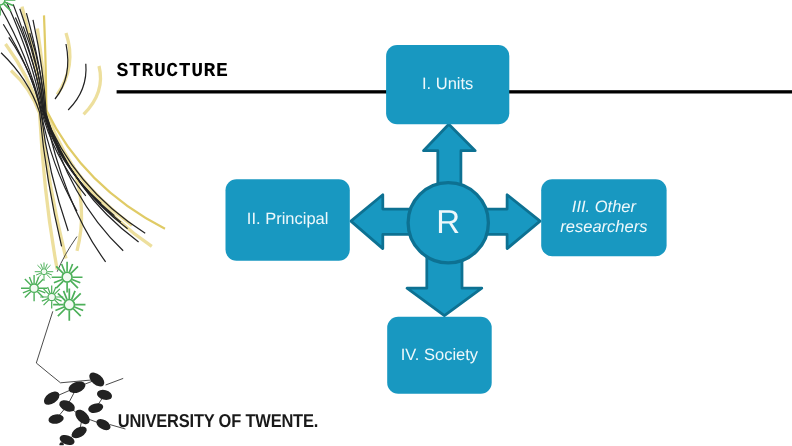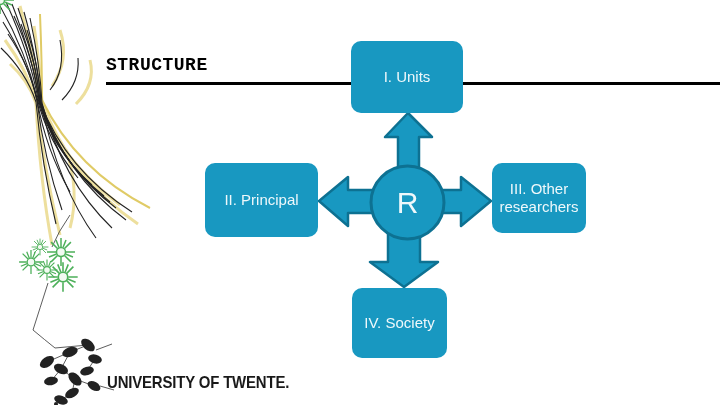--- a/index.html
+++ b/index.html
@@ -46,21 +46,21 @@
     background:var(--accent-teal);
     border-radius:10px;
     color:var(--text-on-accent);
     display:flex;align-items:center;justify-content:center;
     text-align:center;
     font-size:15px;line-height:18px;
     padding:4px 8px;
   }
   .node-top{left:351px;top:41px;width:112px;height:72px;}
   .node-left{left:205px;top:163px;width:113px;height:74px;}
-  .node-right{left:492px;top:163px;width:94px;height:70px;}
+  .node-right{left:492px;top:163px;width:114px;height:70px;font-style:italic;}
   .node-bottom{left:352px;top:288px;width:95px;height:70px;}
   .hub-label{
     position:absolute;left:370px;top:165px;width:75px;height:75px;z-index:5;
     display:flex;align-items:center;justify-content:center;
     font-size:30px;color:var(--text-on-accent);
   }
   .logo{
     position:absolute;left:107px;top:373px;z-index:2;
     font-size:17px;font-weight:bold;color:var(--logo-color);
     letter-spacing:-0.2px;

